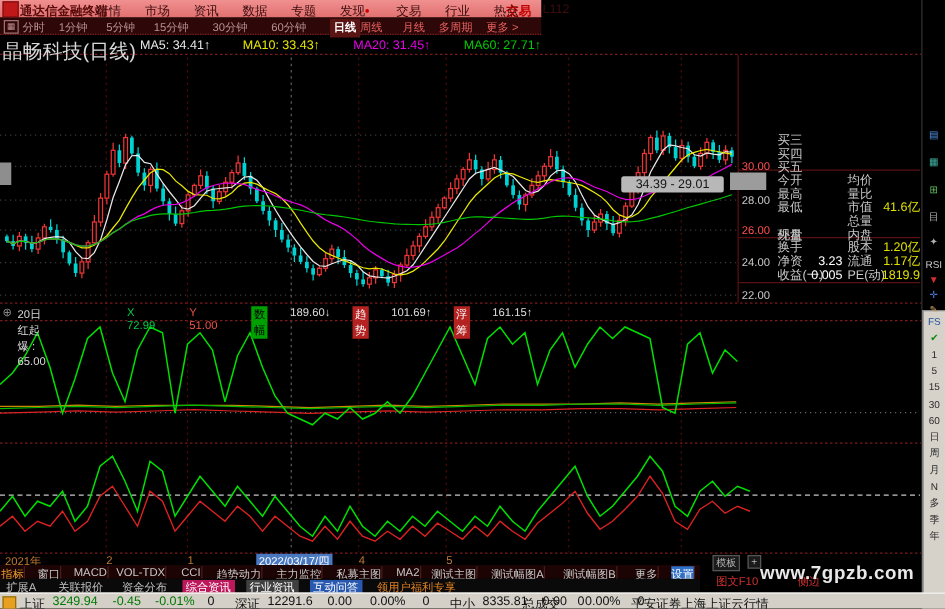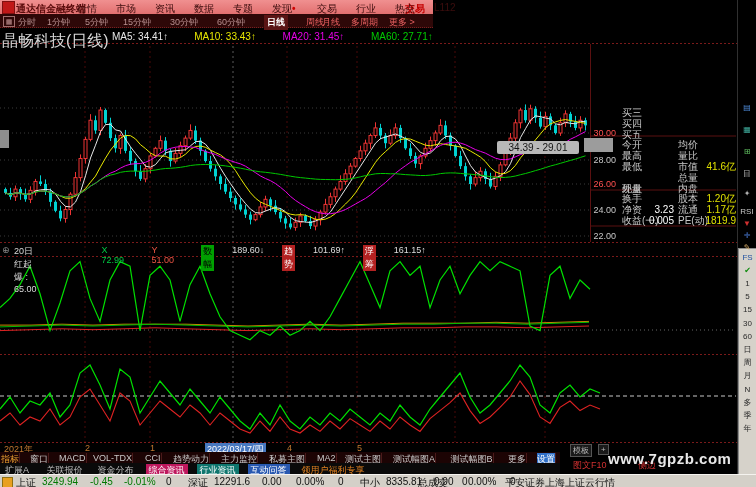--- a/index.html
+++ b/index.html
@@ -356,21 +356,21 @@
 
   <div id="periodbar">
     <span id="pb-icon">▦</span>
   <span class="period-item" style="left: 18px;">分时</span>
       <span class="period-item" style="left: 47px;">1分钟</span>
       <span class="period-item" style="left: 85px;">5分钟</span>
       <span class="period-item" style="left: 123px;">15分钟</span>
       <span class="period-item" style="left: 170px;">30分钟</span>
       <span class="period-item" style="left: 217px;">60分钟</span>
       <span class="period-item active" style="left: 264px;">日线</span>
-      <span class="period-item hot" style="left: 306px;">周线</span>
+      <span class="period-item hot" style="left: 288px;">周线</span>
       <span class="period-item hot" style="left: 322px;">月线</span>
       <span class="period-item hot" style="left: 351px;">多周期</span>
       <span class="period-item hot" style="left: 389px;">更多 &gt;</span>
     </div>
 
   <div id="chartheader">
     <span id="stockname">晶畅科技(日线)</span>
   <span class="ma-token" style="left: 92px; color: rgb(232, 232, 232);">MA5: 34.41↑</span>
       <span class="ma-token" style="left: 174.2px; color: rgb(232, 232, 0);">MA10: 33.43↑</span>
       <span class="ma-token" style="left: 262.6px; color: rgb(232, 0, 232);">MA20: 31.45↑</span>
@@ -417,21 +417,21 @@
       <span class="tab-item" style="left: 393px;">测试幅图A</span>
       <span class="tab-item" style="left: 450.5px;">测试幅图B</span>
       <span class="tab-item" style="left: 508px;">更多</span>
       <span class="tab-item" style="left: 537px; background: rgb(48, 112, 200); color: rgb(255, 255, 255);">设置</span>
     </div>
   <div id="subtabbar">
       <span class="subtab-item" style="left: 2px; color: rgb(192, 192, 192);">扩展A</span>
       <span class="subtab-item" style="left: 43.5px; color: rgb(192, 192, 192);">关联报价</span>
       <span class="subtab-item" style="left: 94.5px; color: rgb(192, 192, 192);">资金分布</span>
       <span class="subtab-item" style="left: 145.5px; color: rgb(255, 255, 255); background: #be185d;">综合资讯</span>
-      <span class="subtab-item" style="left: 196.5px; color: rgb(255, 255, 255); background: #0f766e;">行业资讯</span>
+      <span class="subtab-item" style="left: 196.5px; color: rgb(255, 255, 255); background: #404040;">行业资讯</span>
       <span class="subtab-item" style="left: 247.5px; color: rgb(255, 255, 255); background: rgb(40, 88, 176);">互动问答</span>
       <span class="subtab-item" style="left: 298.5px; color: rgb(224, 128, 32);">领用户福利专享</span>
     </div>
 
   <span id="extras-template" style="left:570px">模板</span>
   <span id="extras-plus" style="left:598px">+</span>
   <span id="extras-f10">图文F10</span>
   <span id="extras-side">侧边</span>
   <span id="watermark">www.7gpzb.com</span>
 

